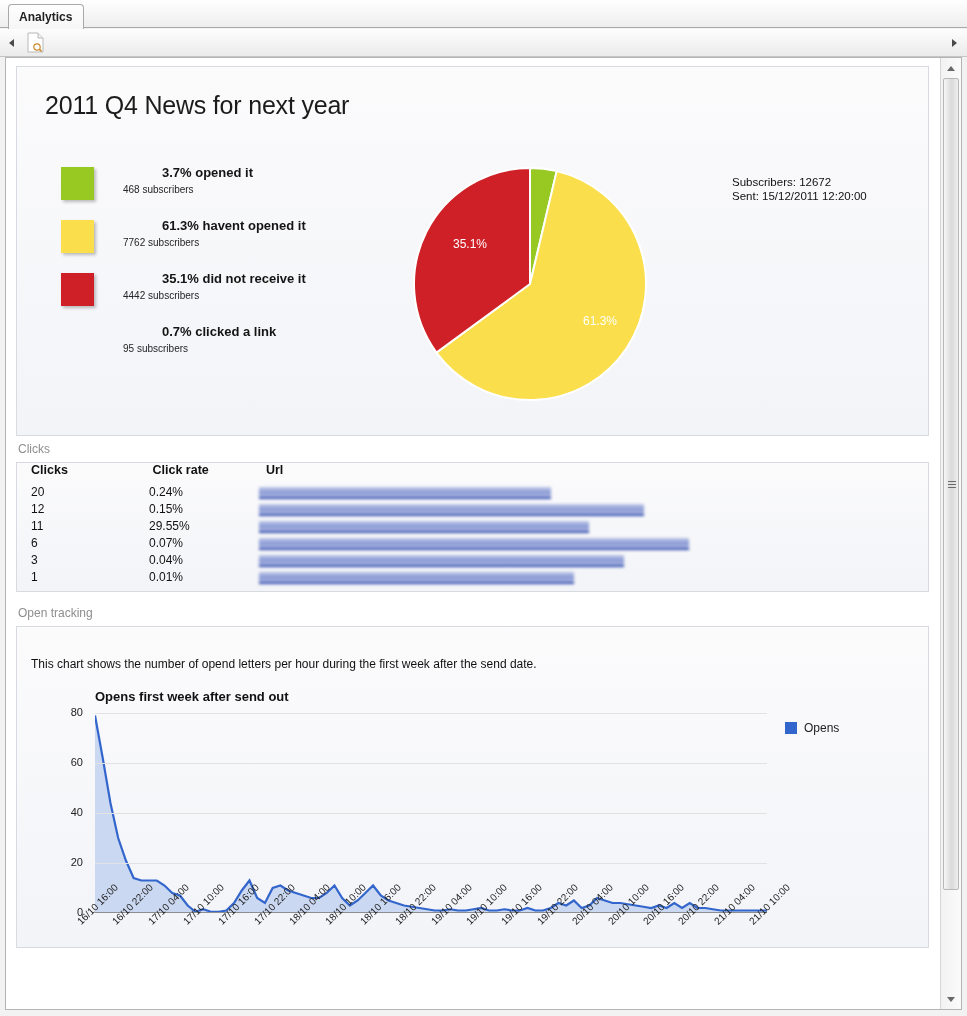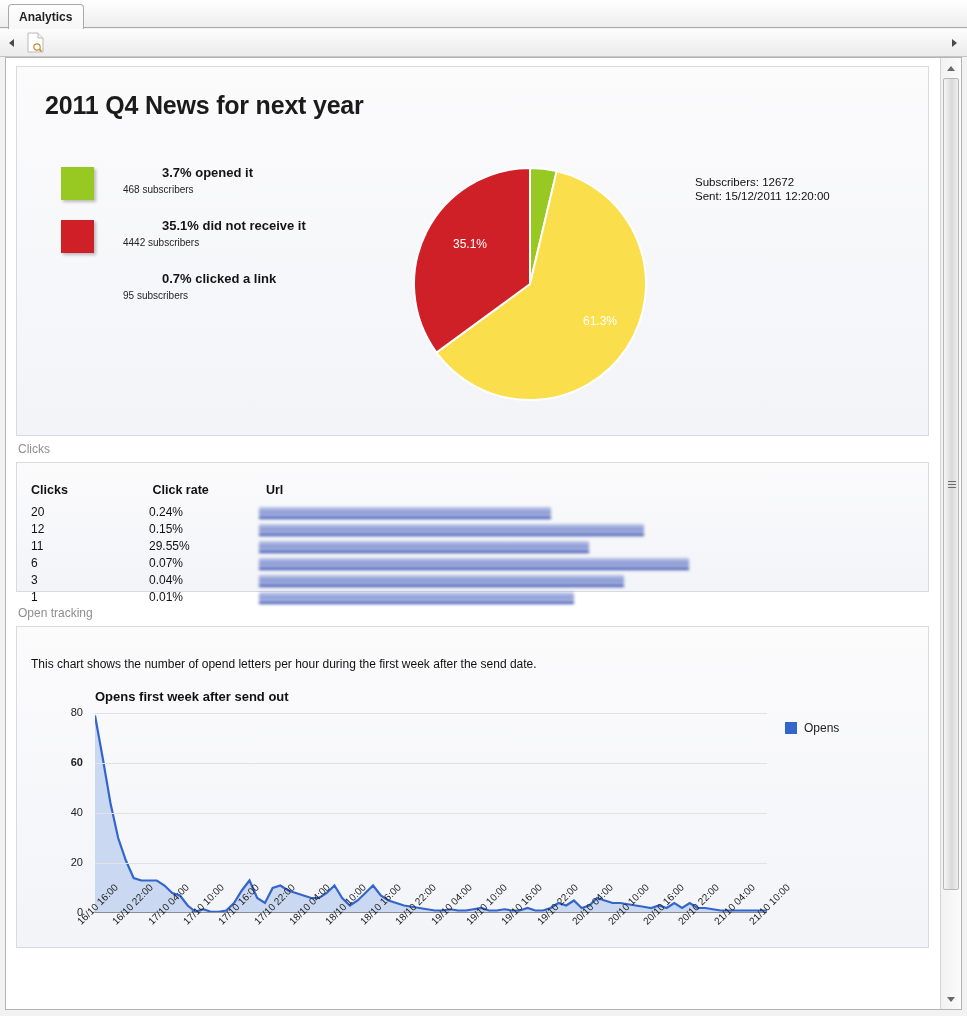--- a/index.html
+++ b/index.html
@@ -49,41 +49,41 @@
   .vs-thumb{position:absolute;left:2px;top:20px;width:16px;height:812px;
     background:linear-gradient(90deg,#f6f6f6,#d9d9d9 55%,#efefef);
     border:1px solid #b7b7b7;border-radius:2px;box-sizing:border-box;}
   .vs-grip{position:absolute;left:4px;top:402px;width:8px;height:8px;}
   .vs-grip b{display:block;height:1px;background:#6c6c6c;margin-bottom:2px;}
 
   
   .panel{position:absolute;background:linear-gradient(#fbfbfc,#f3f4f8);
     border:1px solid #d8dae1;box-sizing:border-box;}
   .summary{left:10px;top:8px;width:913px;height:370px;}
-  .page-title{position:absolute;left:28px;top:24px;font-size:25px;font-weight:bold;color:#1b1b1b;letter-spacing:-0.2px;}
+  .page-title{position:absolute;left:28px;top:24px;font-size:25px;font-weight:normal;color:#1b1b1b;letter-spacing:-0.2px;}
 
   .legend{position:absolute;left:30px;top:98px;width:330px;}
   .lg-row{position:relative;height:53px;}
   .lg-sw{position:absolute;left:14px;top:2px;width:33px;height:33px;
     box-shadow:2px 2px 3px rgba(0,0,0,.25);}
   .lg-title{position:absolute;left:76px;top:0px;font-size:13px;font-weight:bold;color:#141414;margin-left:39px;}
   .lg-sub{position:absolute;left:76px;top:19px;font-size:10px;color:#252525;}
 
-  .meta{position:absolute;left:678px;top:108px;font-size:11.5px;color:#111;line-height:14px;font-weight:bold;}
+  .meta{position:absolute;left:715px;top:108px;font-size:11.5px;color:#111;line-height:14px;font-weight:bold;}
   .meta span{font-weight:normal;}
 
   .pie-wrap{position:absolute;left:388px;top:92px;width:250px;height:250px;}
   .pie-lbl{position:absolute;color:#fff;font-size:12px;}
 
   
   .section-cap{position:absolute;font-size:12px;color:#8e8e8e;}
 
   
   .clicks-panel{left:10px;top:404px;width:913px;height:130px;}
-  .tbl{position:absolute;left:14px;top:20px;width:880px;}
+  .tbl{position:absolute;left:14px;top:0;width:880px;}
   .tbl-head div,.tbl-row div{display:inline-block;vertical-align:top;}
   .c-clicks{width:118px;}
   .c-rate{width:110px;}
   .c-url{width:640px;}
   .tbl-head{font-size:12.5px;font-weight:bold;color:#111;height:20px;padding-bottom:2px;}
   .tbl-row{font-size:12px;color:#111;height:17px;}
   .blurlink{display:inline-block;height:11px;margin-top:2px;
     background:linear-gradient(180deg,rgba(60,90,190,.30),rgba(40,70,180,.55) 55%,rgba(30,60,170,.22));
     filter:blur(1.6px);border-radius:1px;}
   .blurlink:after{content:"";display:block;position:relative;top:10px;height:1.6px;
@@ -132,20 +132,25 @@
       <div class="panel summary">
         <div class="page-title">2011 Q4 News for next year</div>
 
         <div class="legend">
           <div class="lg-row">
             <div class="lg-sw" style="background:#97c922"></div>
             <div class="lg-title">3.7% opened it</div>
             <div class="lg-sub">468 subscribers</div>
           </div>
           <div class="lg-row">
+            <div class="lg-sw" style="background:#fade4b"></div>
+            <div class="lg-title">61.3% havent opened it</div>
+            <div class="lg-sub">7762 subscribers</div>
+          </div>
+          <div class="lg-row">
             <div class="lg-sw" style="background:#cf2027"></div>
             <div class="lg-title">35.1% did not receive it</div>
             <div class="lg-sub">4442 subscribers</div>
           </div>
           <div class="lg-row">
             <div class="lg-title">0.7% clicked a link</div>
             <div class="lg-sub">95 subscribers</div>
           </div>
         </div>
 
@@ -202,21 +207,21 @@
             </div>
           <svg id="area-svg" width="672" height="200" viewBox="0 0 672 200" preserveAspectRatio="none">
               <path d="M 0 2.5 L 7.724137931034482 45 L 15.448275862068964 89.99999999999999 L 23.17241379310345 125 L 30.89655172413793 147.5 L 38.62068965517241 165 L 46.3448275862069 167.5 L 54.06896551724138 167.5 L 61.79310344827586 167.5 L 69.51724137931035 172.5 L 77.24137931034483 180 L 84.96551724137932 182.5 L 92.6896551724138 192.5 L 100.41379310344828 198.75 L 108.13793103448276 196.25 L 115.86206896551725 198.75 L 123.58620689655172 198.75 L 131.31034482758622 197.5 L 139.0344827586207 190 L 146.75862068965517 177.5 L 154.48275862068965 167.5 L 162.20689655172416 185 L 169.93103448275863 190 L 177.6551724137931 175 L 185.3793103448276 172.5 L 193.10344827586206 177.5 L 200.82758620689657 180 L 208.55172413793105 182.5 L 216.27586206896552 185 L 224 185 L 231.7241379310345 180 L 239.44827586206898 172.5 L 247.17241379310343 185 L 254.8965517241379 192.5 L 262.62068965517244 187.5 L 270.3448275862069 180 L 278.0689655172414 172.5 L 285.7931034482759 182.5 L 293.51724137931035 187.5 L 301.2413793103448 190 L 308.9655172413793 192.5 L 316.6896551724138 193.75 L 324.4137931034483 195 L 332.1379310344828 196.25 L 339.86206896551727 197.5 L 347.58620689655174 197.5 L 355.3103448275862 196.25 L 363.0344827586207 197.5 L 370.7586206896552 197.5 L 378.48275862068965 196.25 L 386.2068965517241 195 L 393.9310344827586 197.5 L 401.65517241379314 197.5 L 409.3793103448276 196.25 L 417.1034482758621 197.5 L 424.82758620689657 197.5 L 432.55172413793105 195 L 440.2758620689655 197.5 L 448 197.5 L 455.7241379310344 195 L 463.448275862069 190 L 471.1724137931035 192.5 L 478.89655172413796 187.5 L 486.62068965517244 195 L 494.34482758620686 192.5 L 502.06896551724134 185 L 509.7931034482758 187.5 L 517.5172413793103 190 L 525.2413793103449 190 L 532.9655172413793 191.25 L 540.6896551724138 192.5 L 548.4137931034483 193.75 L 556.1379310344828 195 L 563.8620689655172 192.5 L 571.5862068965517 195 L 579.3103448275862 190 L 587.0344827586207 195 L 594.7586206896552 190 L 602.4827586206897 195 L 610.2068965517242 195 L 617.9310344827586 196.25 L 625.6551724137931 197.5 L 633.3793103448276 197.5 L 641.103448275862 197.5 L 648.8275862068966 197.5 L 656.551724137931 197.5 L 664.2758620689656 197.5 L 672 197.5 L 672 200 L 0 200 Z" fill="#c3d2f0" opacity="0.85"></path>
               <path d="M 0 2.5 L 7.724137931034482 45 L 15.448275862068964 89.99999999999999 L 23.17241379310345 125 L 30.89655172413793 147.5 L 38.62068965517241 165 L 46.3448275862069 167.5 L 54.06896551724138 167.5 L 61.79310344827586 167.5 L 69.51724137931035 172.5 L 77.24137931034483 180 L 84.96551724137932 182.5 L 92.6896551724138 192.5 L 100.41379310344828 198.75 L 108.13793103448276 196.25 L 115.86206896551725 198.75 L 123.58620689655172 198.75 L 131.31034482758622 197.5 L 139.0344827586207 190 L 146.75862068965517 177.5 L 154.48275862068965 167.5 L 162.20689655172416 185 L 169.93103448275863 190 L 177.6551724137931 175 L 185.3793103448276 172.5 L 193.10344827586206 177.5 L 200.82758620689657 180 L 208.55172413793105 182.5 L 216.27586206896552 185 L 224 185 L 231.7241379310345 180 L 239.44827586206898 172.5 L 247.17241379310343 185 L 254.8965517241379 192.5 L 262.62068965517244 187.5 L 270.3448275862069 180 L 278.0689655172414 172.5 L 285.7931034482759 182.5 L 293.51724137931035 187.5 L 301.2413793103448 190 L 308.9655172413793 192.5 L 316.6896551724138 193.75 L 324.4137931034483 195 L 332.1379310344828 196.25 L 339.86206896551727 197.5 L 347.58620689655174 197.5 L 355.3103448275862 196.25 L 363.0344827586207 197.5 L 370.7586206896552 197.5 L 378.48275862068965 196.25 L 386.2068965517241 195 L 393.9310344827586 197.5 L 401.65517241379314 197.5 L 409.3793103448276 196.25 L 417.1034482758621 197.5 L 424.82758620689657 197.5 L 432.55172413793105 195 L 440.2758620689655 197.5 L 448 197.5 L 455.7241379310344 195 L 463.448275862069 190 L 471.1724137931035 192.5 L 478.89655172413796 187.5 L 486.62068965517244 195 L 494.34482758620686 192.5 L 502.06896551724134 185 L 509.7931034482758 187.5 L 517.5172413793103 190 L 525.2413793103449 190 L 532.9655172413793 191.25 L 540.6896551724138 192.5 L 548.4137931034483 193.75 L 556.1379310344828 195 L 563.8620689655172 192.5 L 571.5862068965517 195 L 579.3103448275862 190 L 587.0344827586207 195 L 594.7586206896552 190 L 602.4827586206897 195 L 610.2068965517242 195 L 617.9310344827586 196.25 L 625.6551724137931 197.5 L 633.3793103448276 197.5 L 641.103448275862 197.5 L 648.8275862068966 197.5 L 656.551724137931 197.5 L 664.2758620689656 197.5 L 672 197.5" fill="none" stroke="#3366cc" stroke-width="2.2" vector-effect="non-scaling-stroke"></path>
             </svg>
           <div class="axisline"></div>
           <div id="yticks">
               <div class="ytick" style="top: 193px;">0</div>
               <div class="ytick" style="top: 143px;">20</div>
               <div class="ytick" style="top: 93px;">40</div>
-              <div class="ytick" style="top: 43px; font-weight: bold;">60</div>
+              <div class="ytick" style="top: 43px;">60</div>
               <div class="ytick" style="top: -7px;">80</div>
             </div>
         </div>
 
         <div class="xlabels" id="xlabels">
             <div class="xlab" style="left: -20px; top: 2px;">16/10 16:00</div>
             <div class="xlab" style="left: 15.3684px; top: 2px;">16/10 22:00</div>
             <div class="xlab" style="left: 50.7368px; top: 2px;">17/10 04:00</div>
             <div class="xlab" style="left: 86.1053px; top: 2px;">17/10 10:00</div>
             <div class="xlab" style="left: 121.474px; top: 2px;">17/10 16:00</div>

